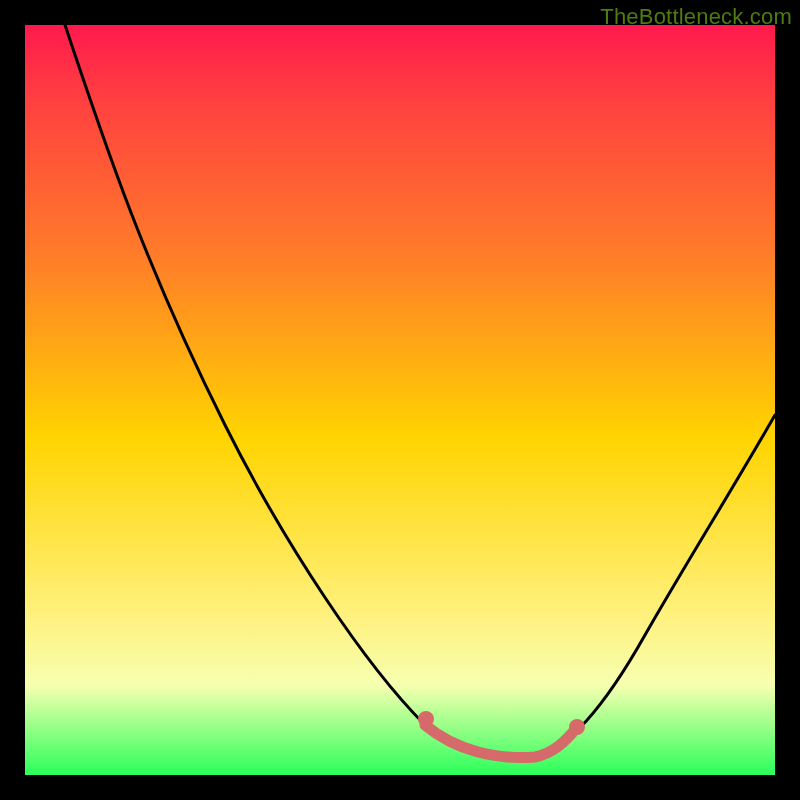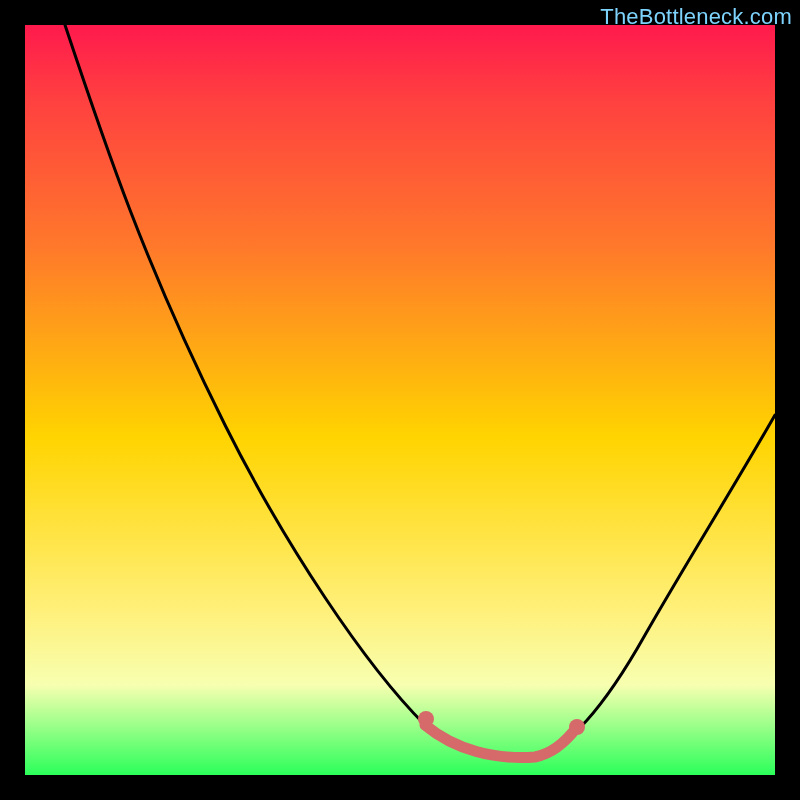--- a/index.html
+++ b/index.html
@@ -35,21 +35,21 @@
       #f7ffb0 88%,
       #2bff5a 100%
     );
   }
   .watermark {
     position: absolute;
     top: 4px;
     right: 8px;
     font-family: Arial, Helvetica, sans-serif;
     font-size: 22px;
-    color: #7dd3fc;
+    color: #4d7c0f;
     letter-spacing: 0.2px;
     user-select: none;
   }
   svg.curve-layer {
     position: absolute;
     left: 0;
     top: 0;
     width: 750px;
     height: 750px;
     overflow: visible;

